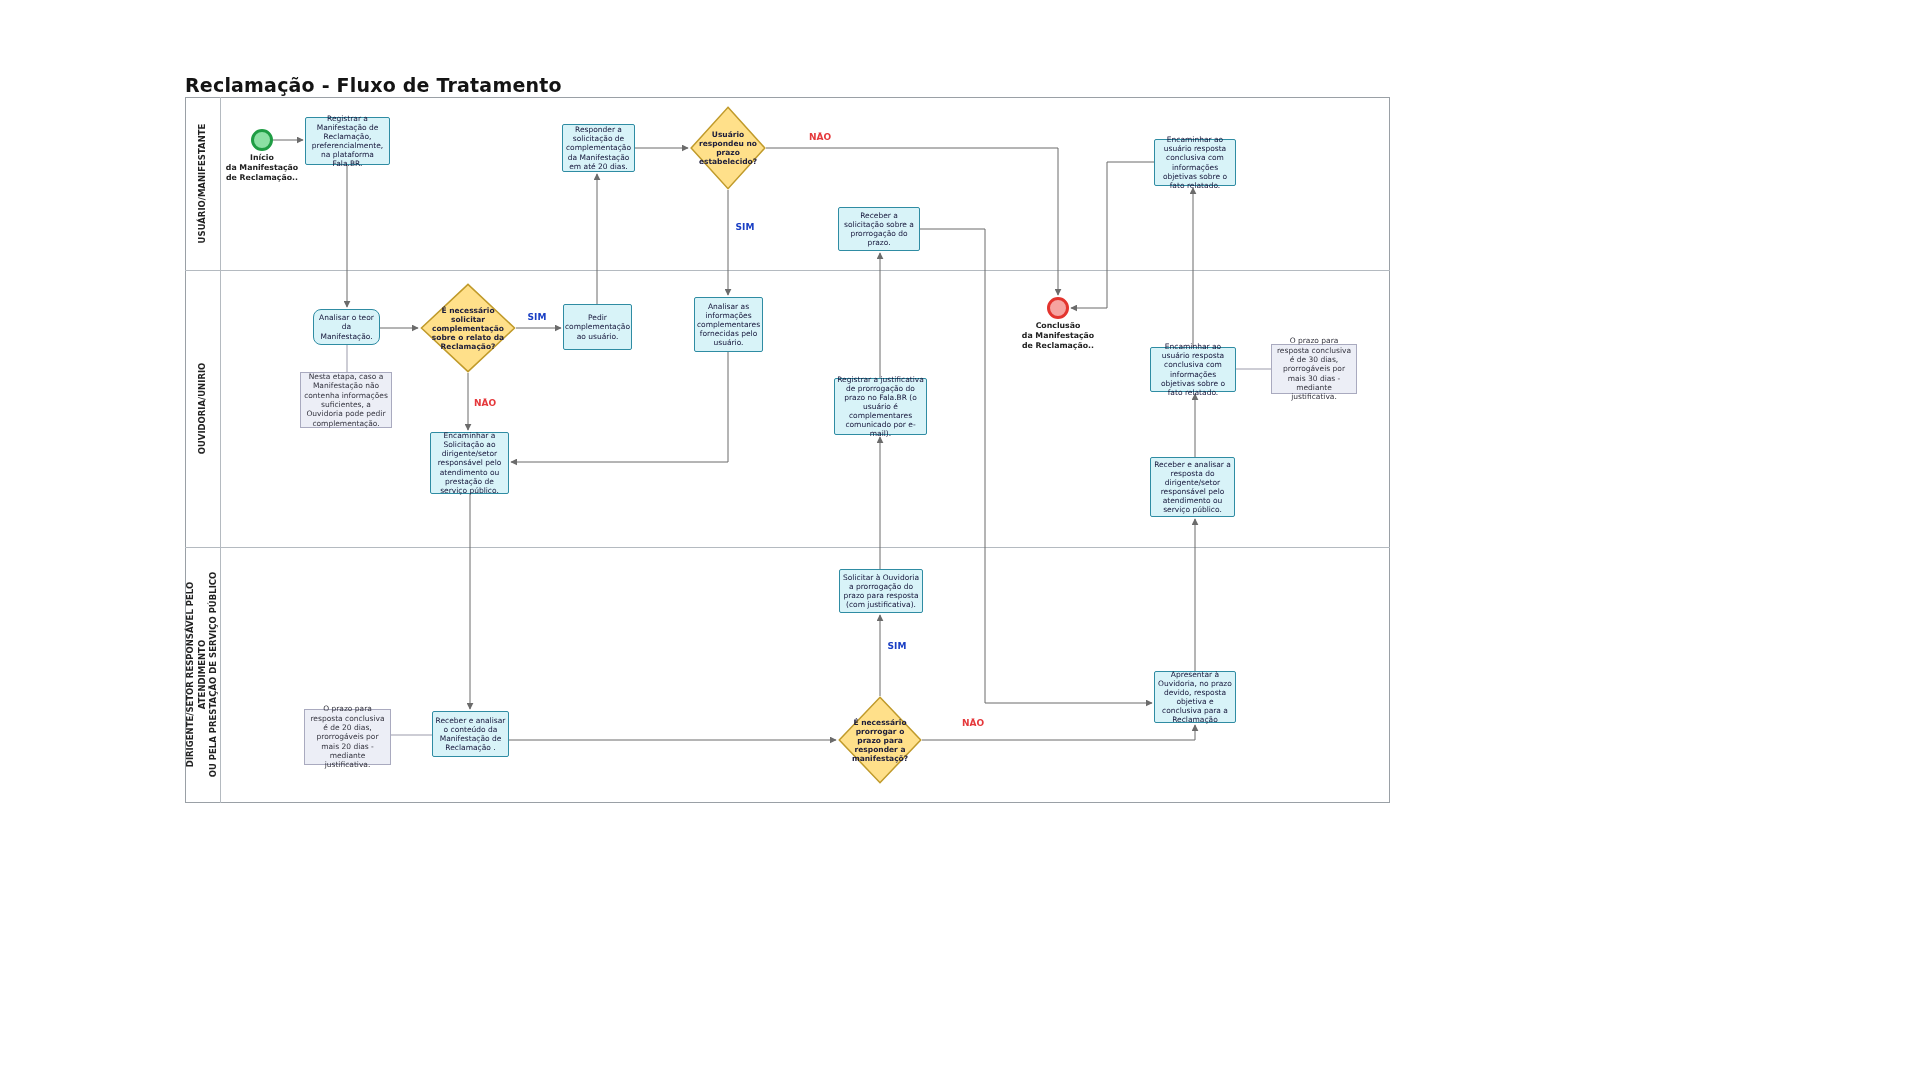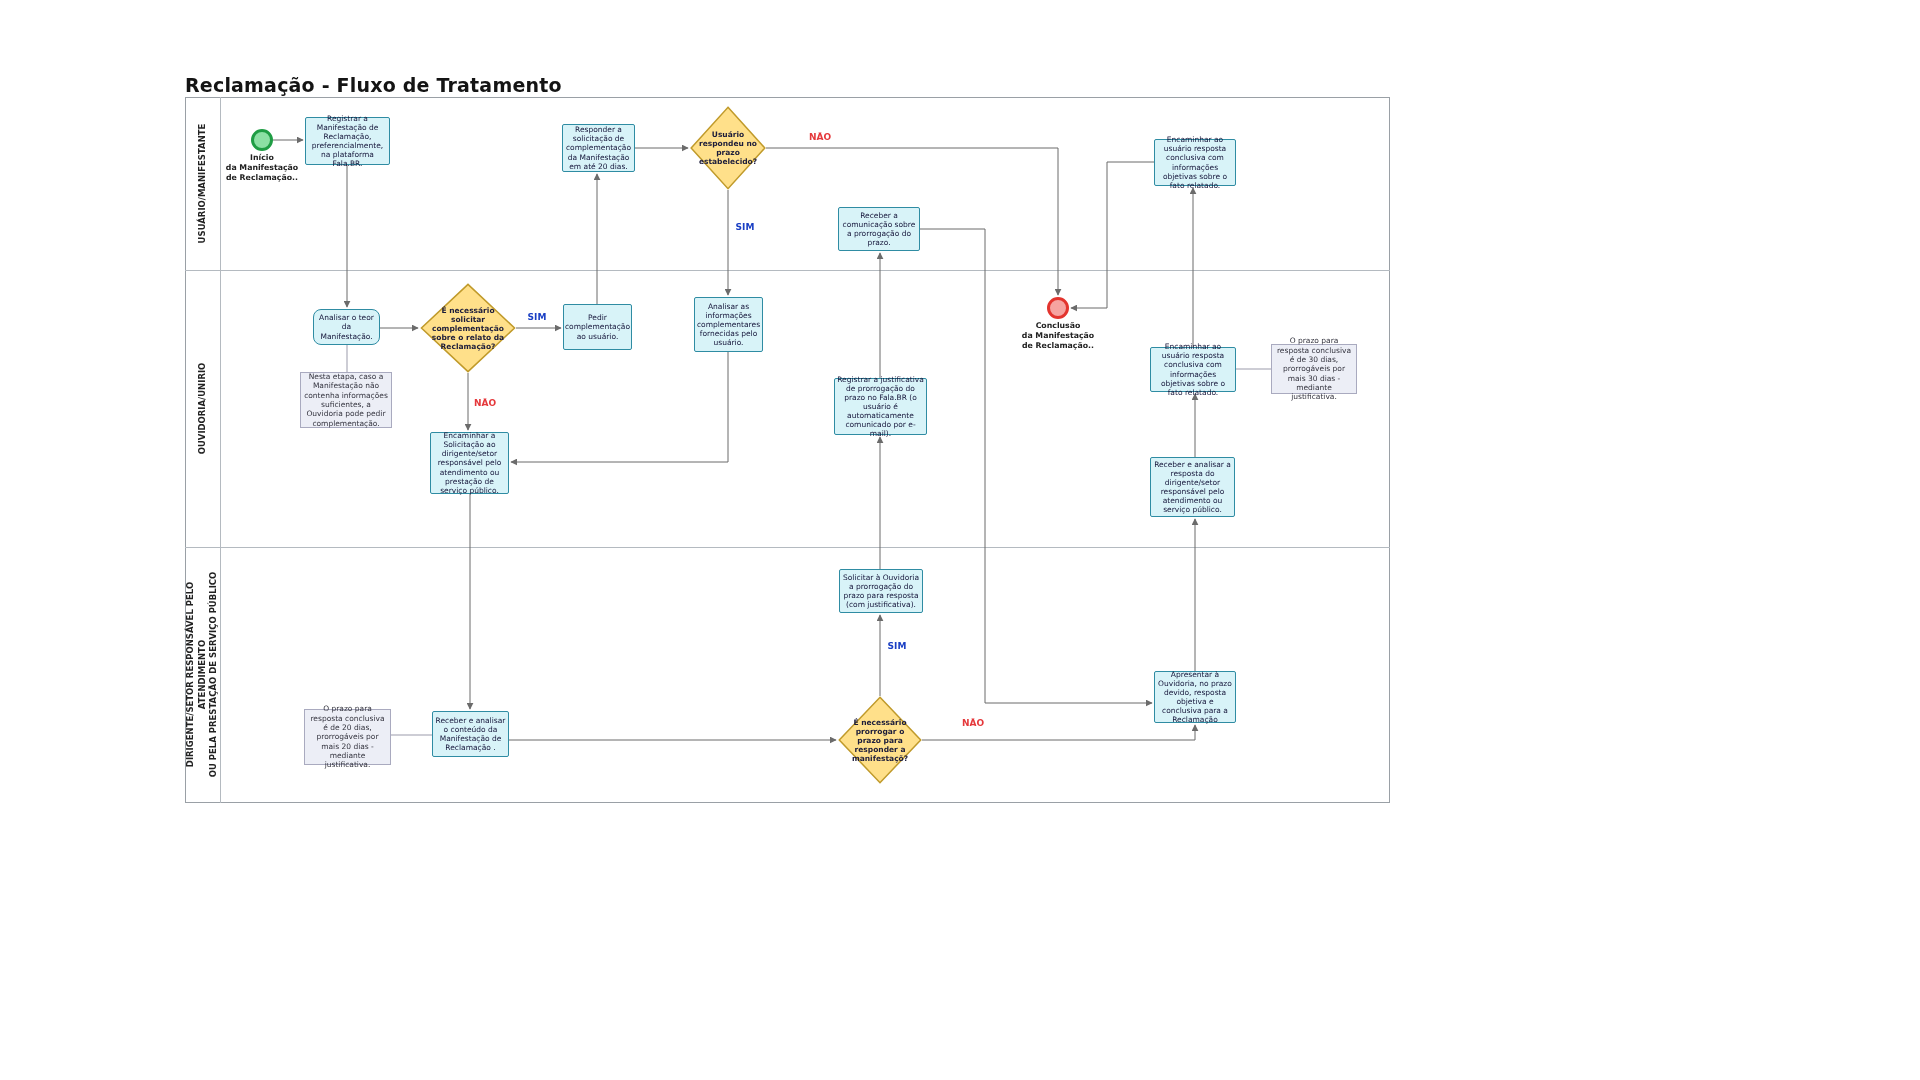--- a/index.html
+++ b/index.html
@@ -110,21 +110,21 @@
   <div class="diamond" style="left:690px; top:106px; width:76px; height:84px;">
     <svg viewBox="0 0 100 100" preserveAspectRatio="none">
       <polygon points="50,1.5 98.5,50 50,98.5 1.5,50"></polygon>
     </svg>
     <div class="diamond-text">Usuário respondeu no prazo estabelecido?</div>
   </div>
 
   <div class="edge-label nao" style="left:805px; top:132px; width:30px;">NÃO</div>
   <div class="edge-label sim" style="left:732px; top:222px; width:26px;">SIM</div>
 
-  <div class="task" style="left:838px; top:207px; width:82px; height:44px;">Receber a comunicação sobre a prorrogação do prazo.</div>
+  <div class="task" style="left:838px; top:207px; width:82px; height:44px;">Receber a solicitação sobre a prorrogação do prazo.</div>
 
   <div class="task" style="left:1154px; top:139px; width:82px; height:47px;">Encaminhar ao usuário resposta conclusiva com informações objetivas sobre o fato relatado.</div>
 
   <div class="event end" style="left:1047px; top:297px; width:22px; height:22px;"></div>
   <div class="event-label" style="left:1008px; top:321px; width:100px;">Conclusão
 da Manifestação
 de Reclamação..</div>
 
   <div class="task" style="left:313px; top:309px; width:67px; height:36px;border-radius:8px;">Analisar o teor da Manifestação.</div>
 
@@ -139,21 +139,21 @@
   <div class="edge-label nao" style="left:470px; top:398px; width:30px;">NÃO</div>
 
   <div class="task" style="left:563px; top:304px; width:69px; height:46px;">Pedir complementação ao usuário.</div>
 
   <div class="task" style="left:694px; top:297px; width:69px; height:55px;">Analisar as informações complementares fornecidas pelo usuário.</div>
 
   <div class="note" style="left:300px; top:372px; width:92px; height:56px;">Nesta etapa, caso a Manifestação não contenha informações suficientes, a Ouvidoria pode pedir complementação.</div>
 
   <div class="task" style="left:430px; top:432px; width:79px; height:62px;">Encaminhar a Solicitação ao dirigente/setor responsável pelo atendimento ou prestação de serviço público.</div>
 
-  <div class="task" style="left:834px; top:378px; width:93px; height:57px;">Registrar a justificativa de prorrogação do prazo no Fala.BR (o usuário é automaticamente comunicado por e-mail).</div>
+  <div class="task" style="left:834px; top:378px; width:93px; height:57px;">Registrar a justificativa de prorrogação do prazo no Fala.BR (o usuário é complementares comunicado por e-mail).</div>
 
   <div class="task" style="left:1150px; top:347px; width:86px; height:45px;">Encaminhar ao usuário resposta conclusiva com informações objetivas sobre o fato relatado.</div>
 
   <div class="note" style="left:1271px; top:344px; width:86px; height:50px;">O prazo para resposta conclusiva é de 30 dias, prorrogáveis por mais 30 dias - mediante justificativa.</div>
 
   <div class="task" style="left:1150px; top:457px; width:85px; height:60px;">Receber e analisar a resposta do dirigente/setor responsável pelo atendimento ou serviço público.</div>
 
   <div class="task" style="left:839px; top:569px; width:84px; height:44px;">Solicitar à Ouvidoria a prorrogação do prazo para resposta (com justificativa).</div>
 
   <div class="edge-label sim" style="left:884px; top:641px; width:26px;">SIM</div>

